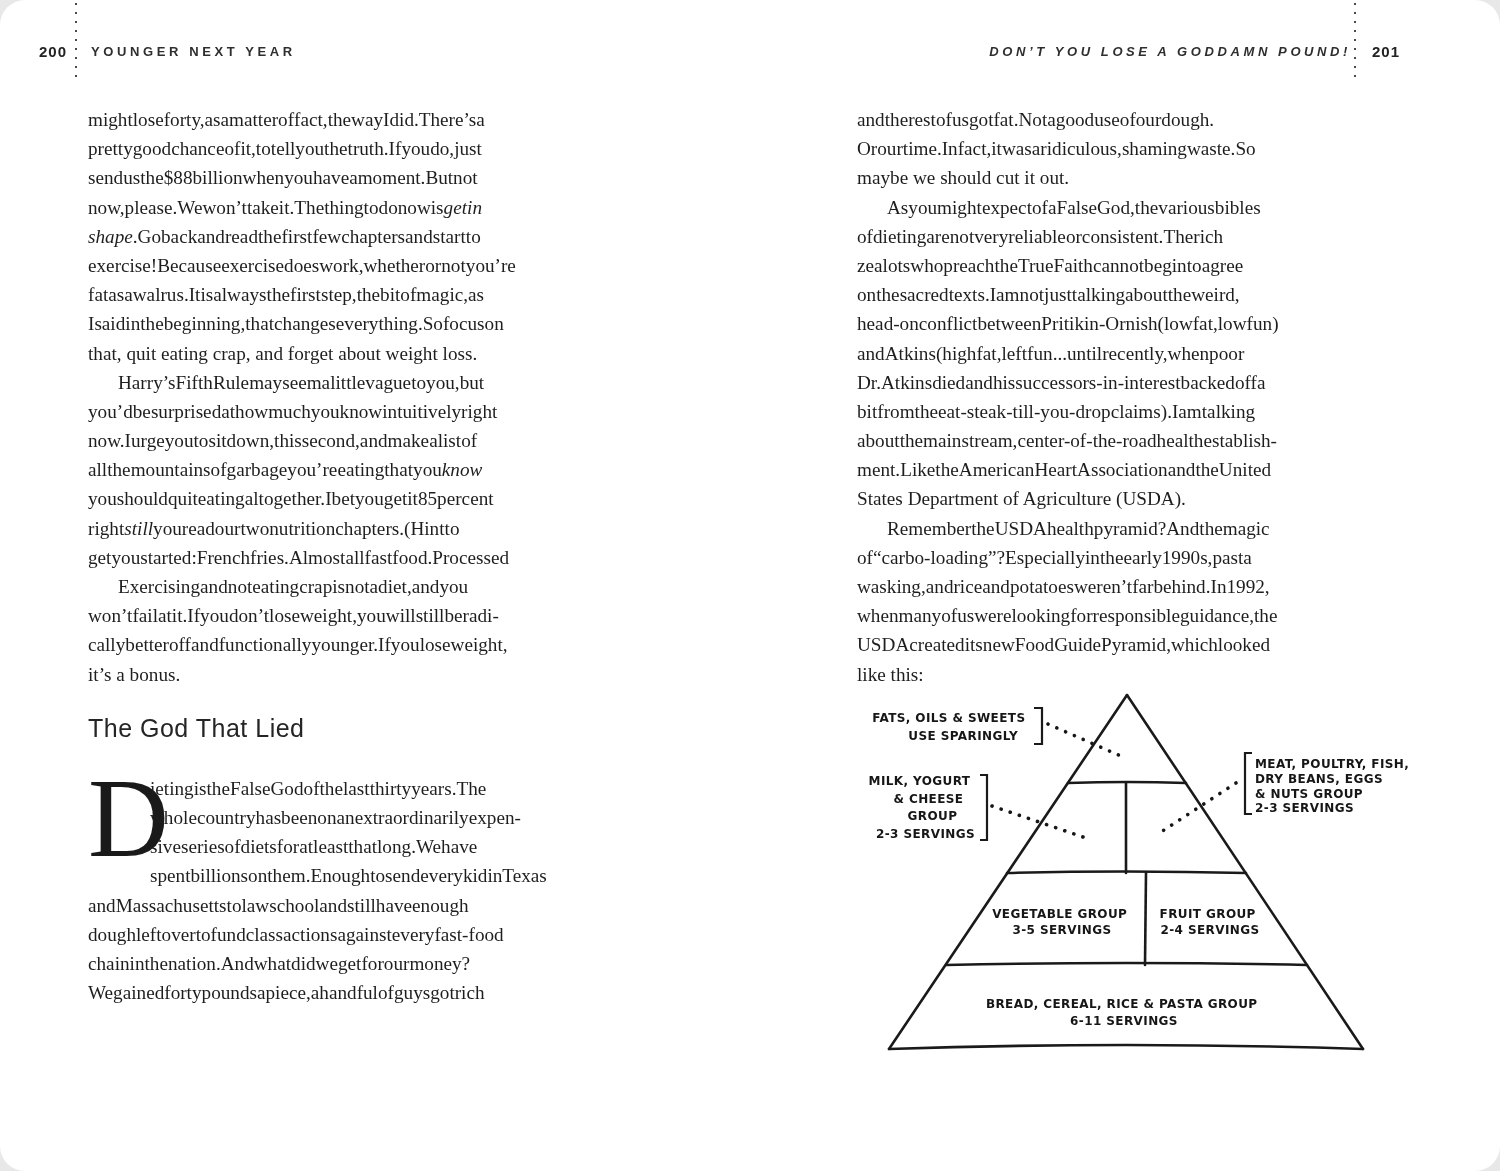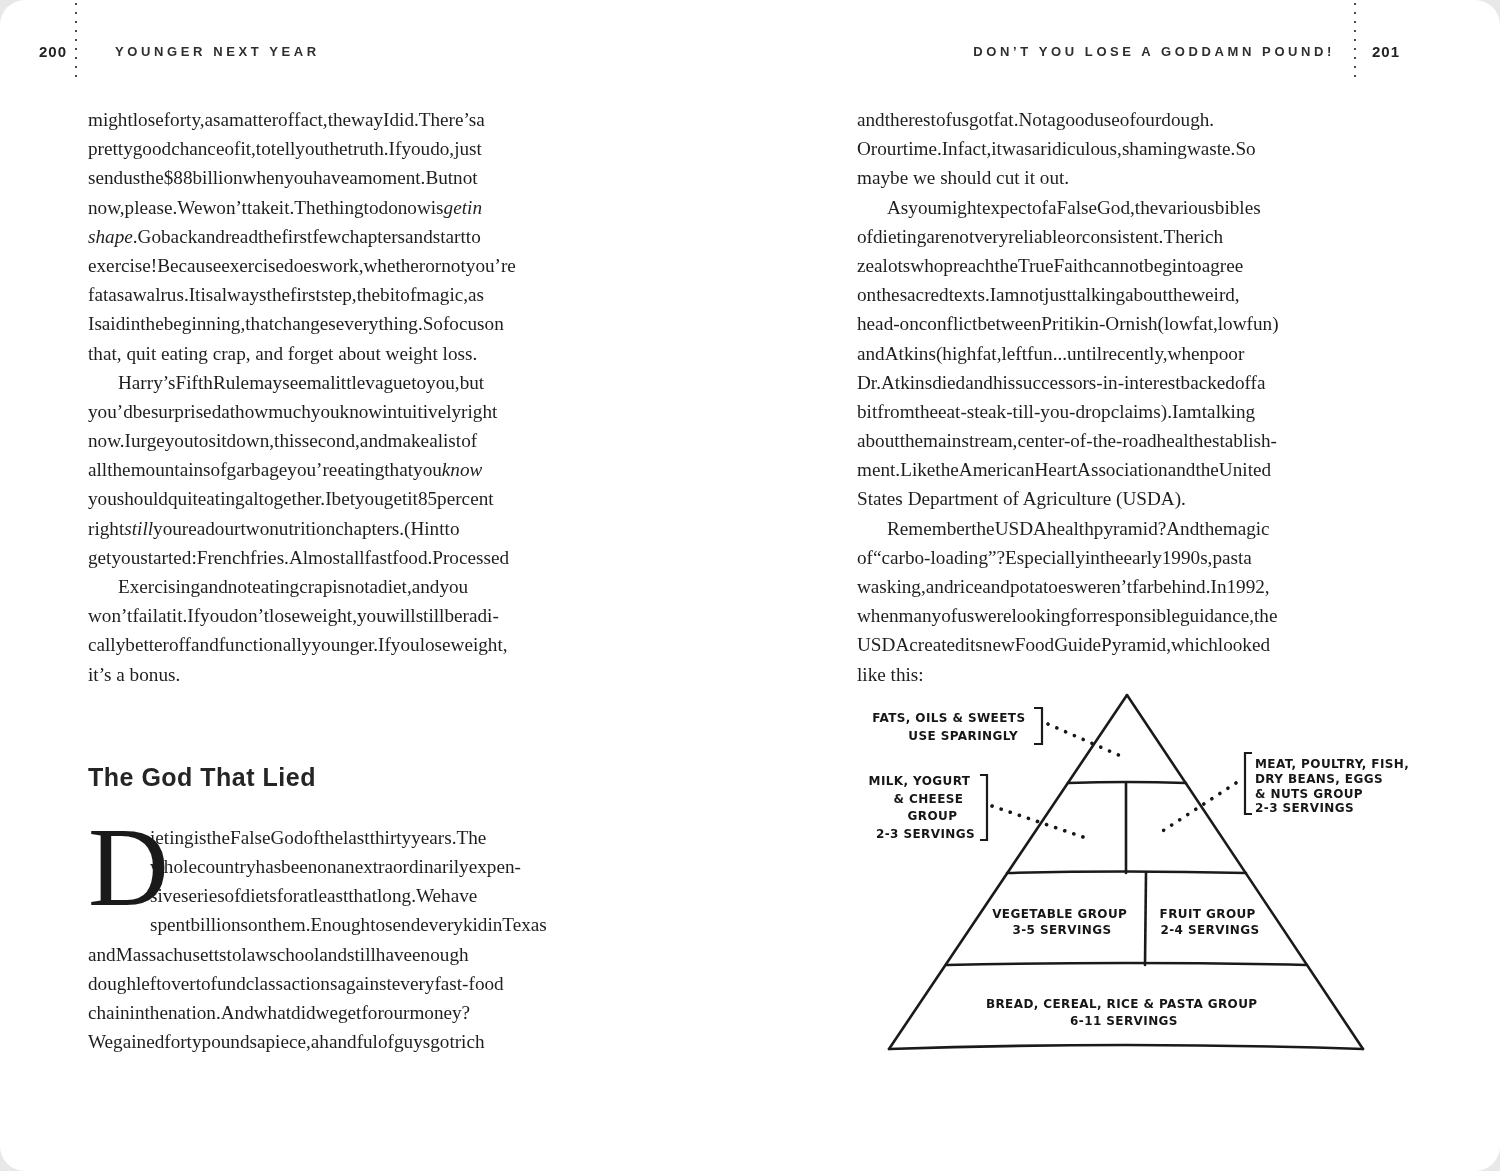--- a/index.html
+++ b/index.html
@@ -7,21 +7,21 @@
     position: relative; width: 1500px; height: 1171px;
     background: #ffffff; overflow: hidden;
     font-family: "Liberation Serif", serif; color: #1e1e1e; border-radius: 25px;
   }
 
   
   .runhead {
     position: absolute; top: 44px;
     font-family: "Liberation Sans", sans-serif;
     font-size: 13px; font-weight: 700; letter-spacing: 3.6px;
-    color: #2e2e2e; white-space: nowrap; margin-left: 24px;
+    color: #2e2e2e; white-space: nowrap;
   }
   .pagenum {
     position: absolute; top: 43px;
     font-family: "Liberation Sans", sans-serif;
     font-size: 15px; font-weight: 700; letter-spacing: 1px; color: #222;
   }
   .dotrule {
     position: absolute; top: 3px; width: 2px; height: 76px;
     background: repeating-linear-gradient(to bottom, #4a4a4a 0 2px, transparent 2px 9px);
   }
@@ -32,23 +32,23 @@
   #col-right { left: 857px; width: 497px; }
 
   .tline { height: 29.2px; overflow: visible; white-space: nowrap; }
   .tline.jus { display: flex; }
   .tline.ind { padding-left: 30px; }
   .tline em, .tline span { font-style: normal; }
   .tline em { font-style: italic; }
 
   
   .sec-heading {
-    margin-top: 73px; height: 30px; line-height: 30px;
+    margin-top: 24px; height: 30px; line-height: 30px;
     font-family: "Liberation Sans", sans-serif;
-    font-size: 25px; font-weight: 700; letter-spacing: 0.5px; color: #252525;
+    font-size: 25px; font-weight: 400; letter-spacing: 0.5px; color: #252525;
   }
 
   
   .drop-wrap { margin-top: 31px; }
   .dropcap {
     float: left; width: 50px; margin-right: 12px; height: 88px;
     font-family: "Liberation Serif", serif; font-weight: 400;
     font-size: 112px; line-height: 88px; color: #1a1a1a;
   }
 
@@ -64,21 +64,21 @@
 </style>
 </head>
 <body>
 
 <div id="canvas">
 
   <div class="pagenum" style="left:39px;">200</div>
   <div class="dotrule" style="left:75px;"></div>
   <div class="runhead" style="left:91px;">YOUNGER NEXT YEAR</div>
 
-  <div class="runhead" style="right:165px;">DON’T YOU LOSE A GODDAMN POUND!</div>
+  <div class="runhead" style="right:149px;font-style:italic;">DON’T YOU LOSE A GODDAMN POUND!</div>
   <div class="dotrule" style="left:1354px;"></div>
   <div class="pagenum" style="left:1372px;">201</div>
 
   <div id="col-left" class="col">
     <div>
         <div>
           <div class="tline jus">
             <span>might</span>
             <span>lose</span>
             <span>forty,</span>

